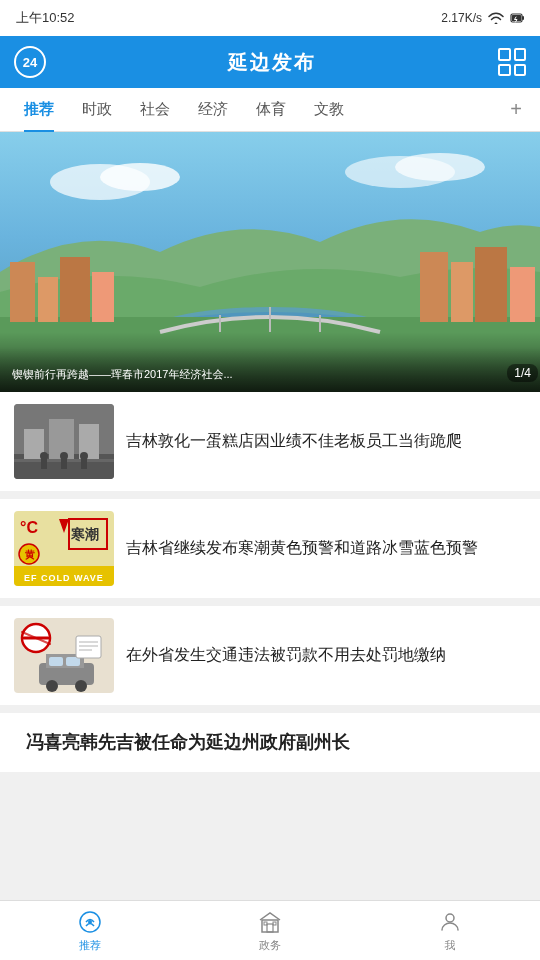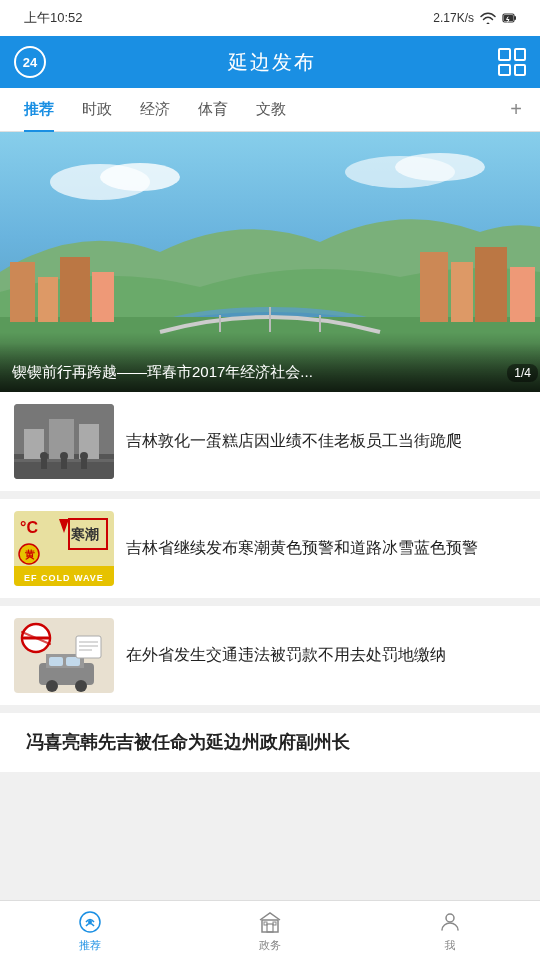--- a/index.html
+++ b/index.html
@@ -12,21 +12,21 @@
       overflow-x: hidden;
     }
 
     
     .status-bar {
       background: #fff;
       height: 36px;
       display: flex;
       align-items: center;
       justify-content: space-between;
-      padding: 0 24px;
+      padding: 0 16px;
       font-size: 13px;
       color: #333;
     }
     .status-left { font-weight: 500; }
     .status-right {
       display: flex;
       align-items: center;
       gap: 6px;
       font-size: 12px;
     }
@@ -48,21 +48,21 @@
       display: flex;
       align-items: center;
       justify-content: center;
       color: #fff;
       font-size: 13px;
       font-weight: bold;
     }
     .header-title {
       color: #fff;
       font-size: 20px;
-      font-weight: normal;
+      font-weight: bold;
       letter-spacing: 2px;
     }
     .header-grid {
       width: 28px;
       height: 28px;
       display: grid;
       grid-template-columns: 1fr 1fr;
       gap: 3px;
     }
     .header-grid span {
@@ -121,21 +121,21 @@
     }
     
     .hero-caption {
       position: absolute;
       bottom: 0;
       left: 0;
       right: 0;
       background: linear-gradient(transparent, rgba(0,0,0,0.55));
       padding: 20px 12px 10px;
       color: #fff;
-      font-size: 15px;
+      font-size: 11px;
     }
     .hero-counter {
       position: absolute;
       bottom: 10px;
       right: 2px;
       background: rgba(0,0,0,0.45);
       color: #fff;
       font-size: 12px;
       padding: 2px 7px;
       border-radius: 8px;
@@ -261,20 +261,23 @@
       <span></span>
   </div>
 </div>
 
 <div class="tab-bar">
   <div class="tab-item active">
     <span>推荐</span>
   </div>
   <div class="tab-item">
     <span>时政</span>
+  </div>
+  <div class="tab-item">
+    <span>社会</span>
   </div>
   <div class="tab-item">
     <span>经济</span>
   </div>
   <div class="tab-item">
     <span>体育</span>
   </div>
   <div class="tab-item">
     <span>文教</span>
   </div>

